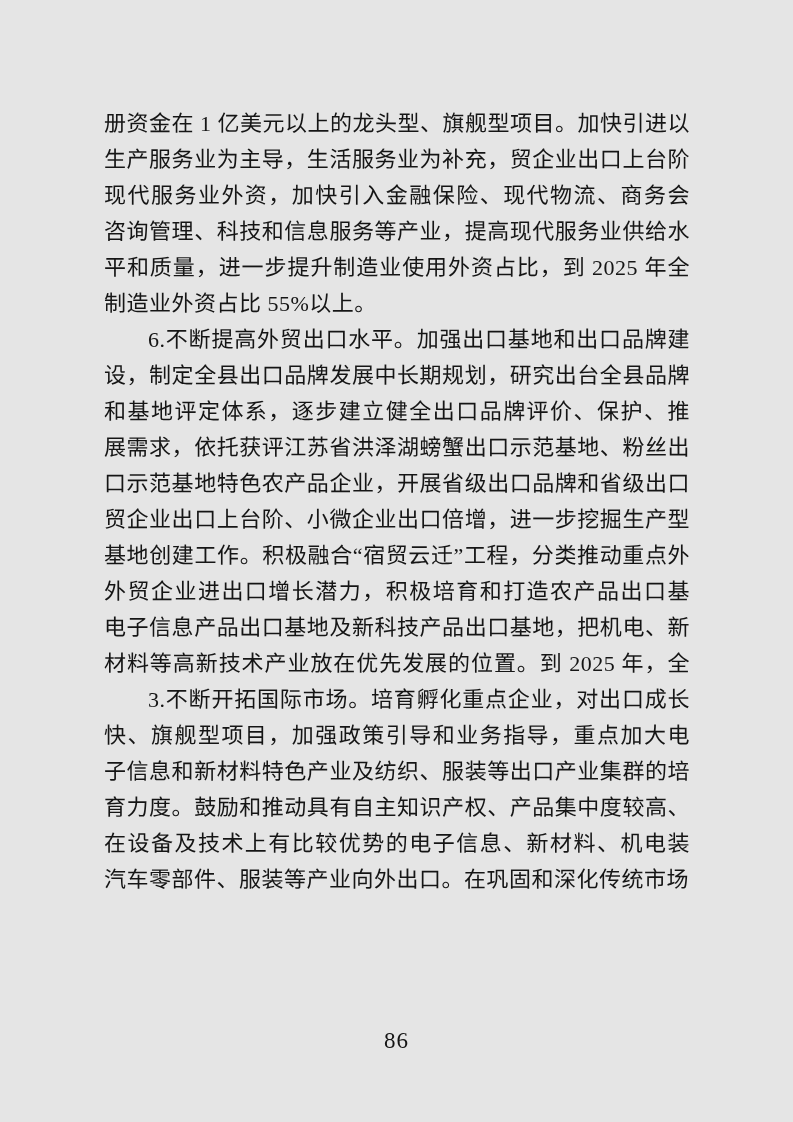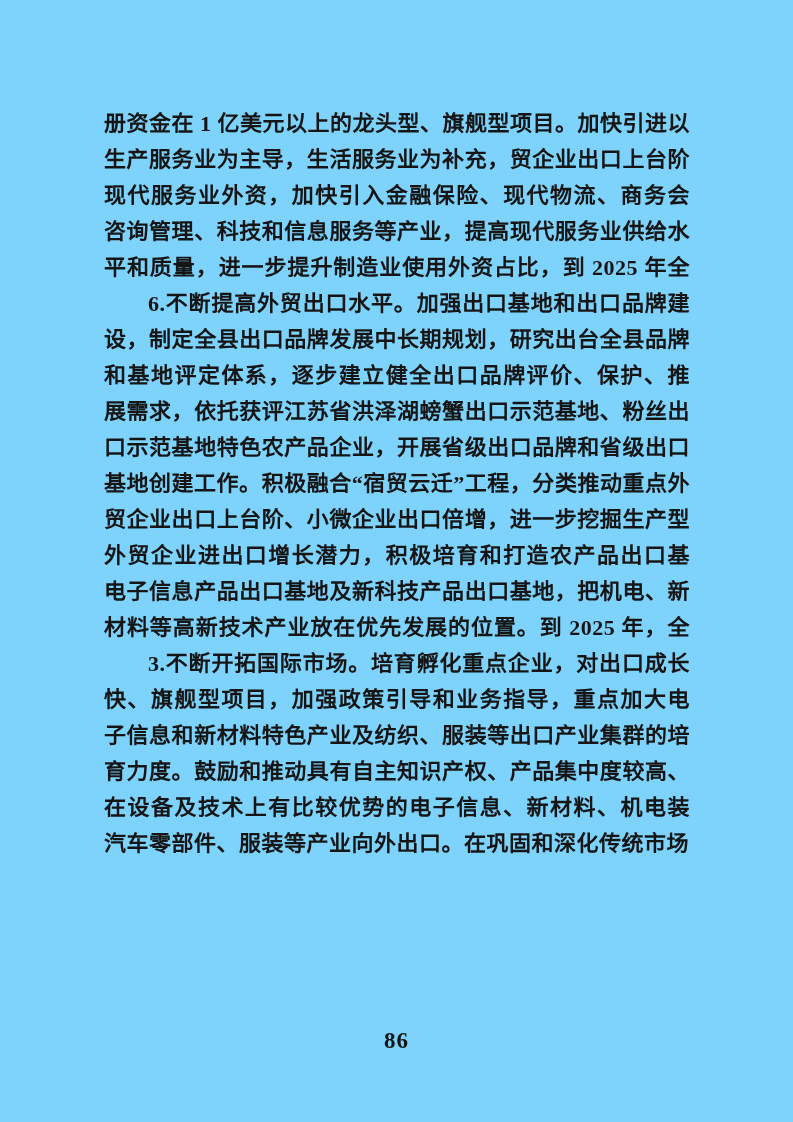--- a/index.html
+++ b/index.html
@@ -4,25 +4,24 @@
 <style>
   html, body {
     margin: 0;
     padding: 0;
     background: #ffffff;
   }
   .page {
     position: relative;
     width: 793px;
     height: 1122px;
-    background: #7dd3fc;
+    background: #e5e5e5;
     overflow: hidden;
     font-family: "Liberation Serif", "DejaVu Serif", serif;
     color: #151515;
-    font-weight: bold;
   }
   .text-block {
     position: absolute;
     left: 104px;
     top: 106px;
     width: 586px;
     font-size: 22px;
     line-height: 36px;
     letter-spacing: 0.5px;
   }
@@ -59,29 +58,30 @@
 
 <div class="page">
   <div class="text-block">
 
   <div class="para">
         <div class="line">册资金在 1 亿美元以上的龙头型、旗舰型项目。加快引进以</div>
         <div class="line">生产服务业为主导，生活服务业为补充，贸企业出口上台阶</div>
         <div class="line">现代服务业外资，加快引入金融保险、现代物流、商务会展、</div>
         <div class="line">咨询管理、科技和信息服务等产业，提高现代服务业供给水</div>
         <div class="line">平和质量，进一步提升制造业使用外资占比，到 2025 年全县</div>
+        <div class="line last-line">制造业外资占比 55%以上。</div>
       </div>
       <div class="para">
         <div class="line indent-line">6.不断提高外贸出口水平。加强出口基地和出口品牌建</div>
         <div class="line">设，制定全县出口品牌发展中长期规划，研究出台全县品牌</div>
         <div class="line">和基地评定体系，逐步建立健全出口品牌评价、保护、推广、</div>
         <div class="line">展需求，依托获评江苏省洪泽湖螃蟹出口示范基地、粉丝出</div>
         <div class="line">口示范基地特色农产品企业，开展省级出口品牌和省级出口</div>
+        <div class="line">贸企业出口上台阶、小微企业出口倍增，进一步挖掘生产型</div>
         <div class="line">基地创建工作。积极融合“宿贸云迁”工程，分类推动重点外</div>
-        <div class="line">贸企业出口上台阶、小微企业出口倍增，进一步挖掘生产型</div>
         <div class="line">外贸企业进出口增长潜力，积极培育和打造农产品出口基地、</div>
         <div class="line">电子信息产品出口基地及新科技产品出口基地，把机电、新</div>
         <div class="line">材料等高新技术产业放在优先发展的位置。到 2025 年，全县</div>
       </div>
       <div class="para">
         <div class="line indent-line">3.不断开拓国际市场。培育孵化重点企业，对出口成长较</div>
         <div class="line">快、旗舰型项目，加强政策引导和业务指导，重点加大电</div>
         <div class="line">子信息和新材料特色产业及纺织、服装等出口产业集群的培</div>
         <div class="line">育力度。鼓励和推动具有自主知识产权、产品集中度较高、</div>
         <div class="line">在设备及技术上有比较优势的电子信息、新材料、机电装备、</div>

